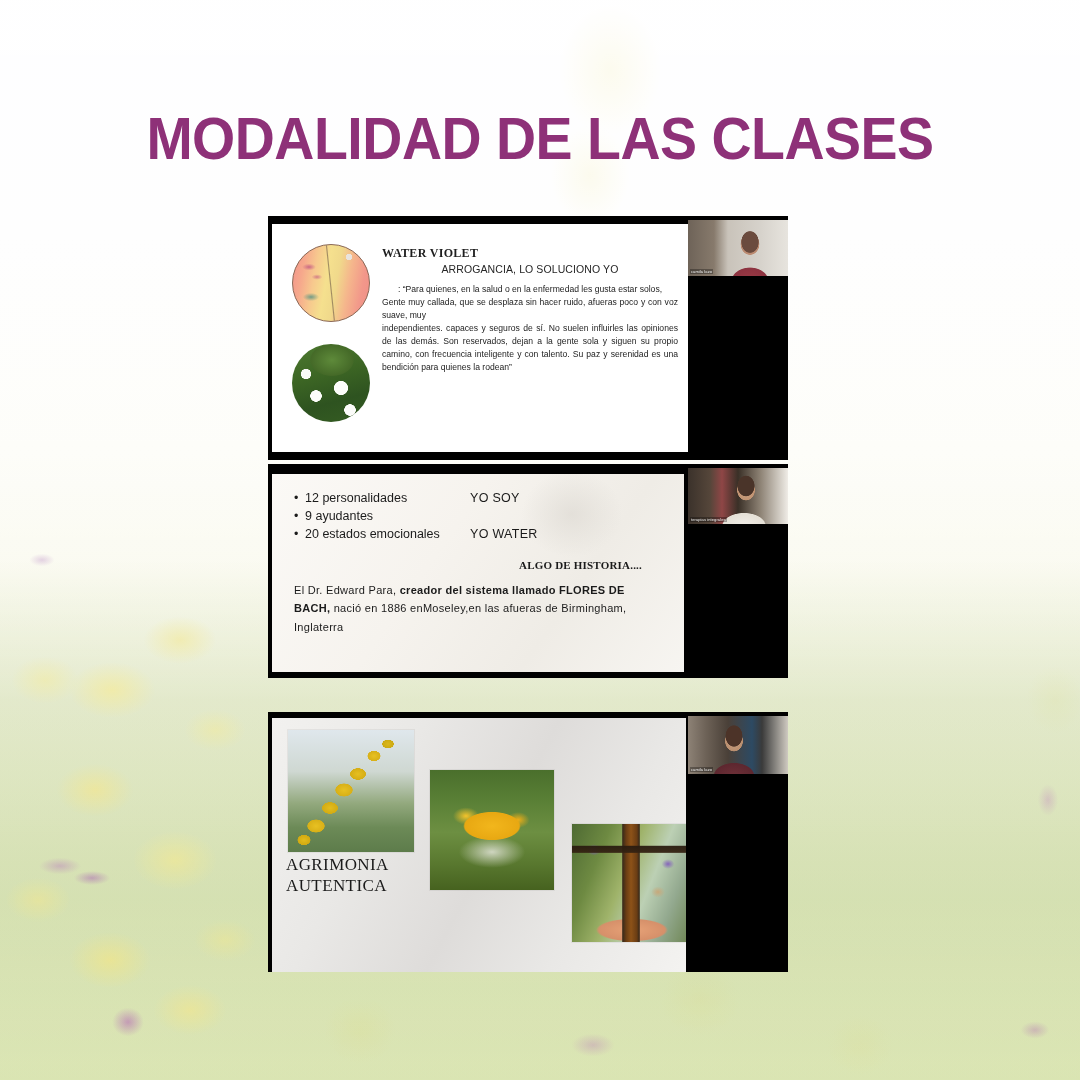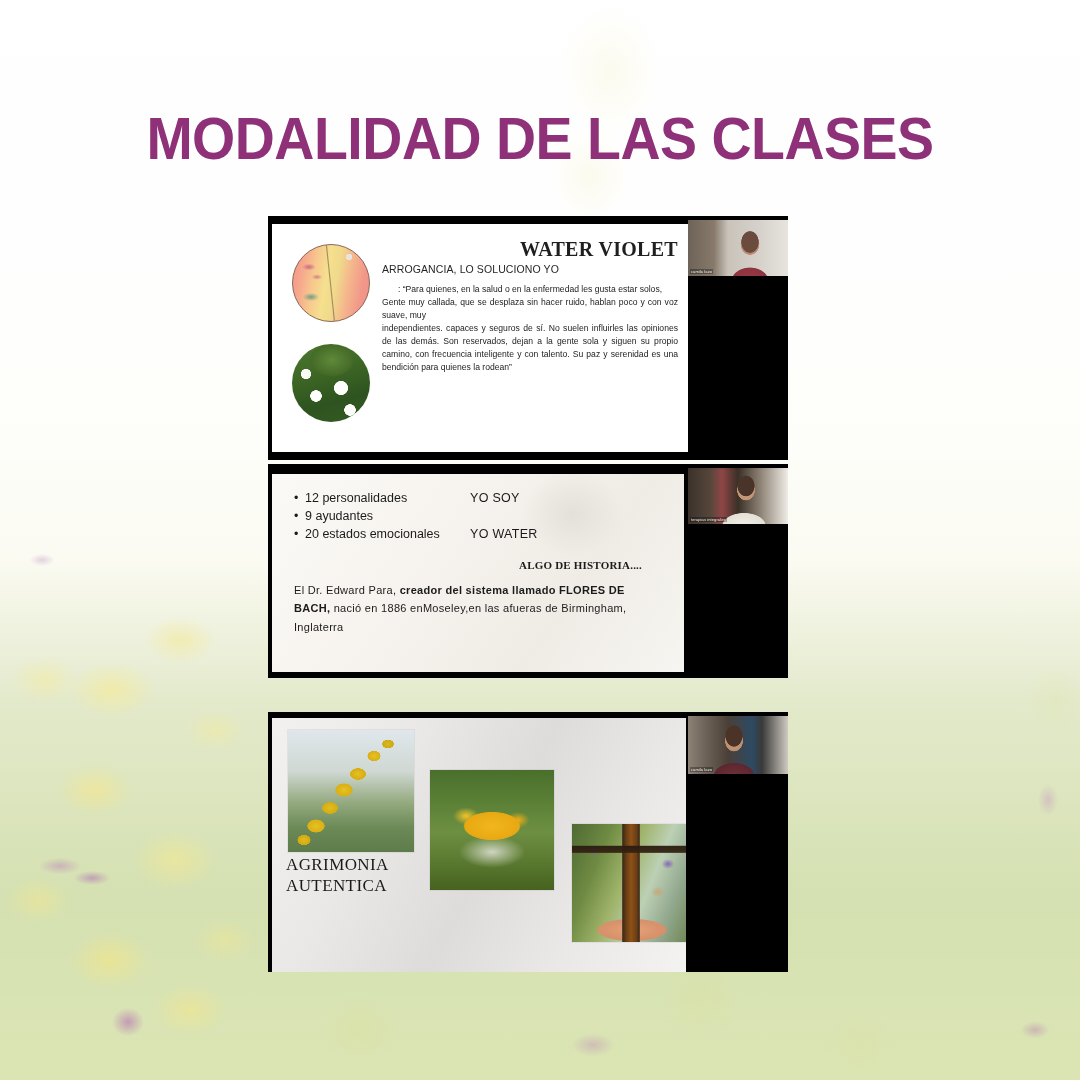--- a/index.html
+++ b/index.html
@@ -155,23 +155,23 @@
       radial-gradient(circle 8px at 14px 30px, #fafaf7 62%, rgba(0,0,0,0) 66%),
       radial-gradient(ellipse 30px 22px at 40px 16px, #5e8a3a, #456a28 70%, rgba(0,0,0,0) 74%),
       linear-gradient(165deg,#4d7a30 0%, #3c6524 40%, #2e5320 70%, #355c22 100%),
       #3e6a28;
   }
   #circ-flower { margin-top:22px; }
 
   .s1-text { position:absolute; left:110px; right:10px; top:14px; color:#1f1f1f; }
   .s1-title {
     font-family:"Liberation Serif", serif; font-weight:bold;
-    font-size:20px; text-align:right; letter-spacing:.3px; margin-bottom:2px;
-  }
-  .s1-sub { font-size:10.5px; letter-spacing:.1px; color:#262626; margin-bottom:8px; }
+    font-size:12px; text-align:left; letter-spacing:.3px; margin-bottom:2px;margin-top:8px;
+  }
+  .s1-sub { font-size:10.5px; text-align:center; letter-spacing:.1px; color:#262626; margin-bottom:8px; }
   .s1-body { font-size:8.6px; line-height:1.52; text-align:justify; color:#1c1c1c; }
   .s1-body p { margin:0; }
   .s1-body p.nojust { text-align:center; }
 
   
   #slide-2 {
     background:
       radial-gradient(ellipse 70px 60px at 300px 40px, rgba(216,212,205,.55), rgba(216,212,205,0) 72%),
       linear-gradient(125deg,#fbf9f6 0%, #f6f3ee 40%, #efece6 70%, #f7f5f1 100%);
   }
@@ -249,21 +249,21 @@
       <div class="s1-wrap">
         <div class="s1-circles">
           <div class="circ" id="circ-art"></div>
           <div class="circ" id="circ-flower"></div>
         </div>
         <div class="s1-text">
           <div class="s1-title">WATER VIOLET</div>
           <div class="s1-sub">ARROGANCIA, LO SOLUCIONO YO</div>
           <div class="s1-body">
             <p class="nojust">: “Para quienes, en la salud o en la enfermedad les gusta estar solos,</p>
-            <p>Gente muy callada, que se desplaza sin hacer ruido, hablan poco y con voz suave, muy</p>
+            <p>Gente muy callada, que se desplaza sin hacer ruido, afueras poco y con voz suave, muy</p>
             <p>independientes. capaces y seguros de sí. No suelen influirles las opiniones de las demás. Son reservados, dejan a la gente sola y siguen su propio camino, con frecuencia inteligente y con talento. Su paz y serenidad es una bendición para quienes la rodean”</p>
           </div>
         </div>
       </div>
     </div>
     <div class="video-tile" id="video-1">
       <span class="video-name">camila lazo</span>
     </div>
   </div>
 

